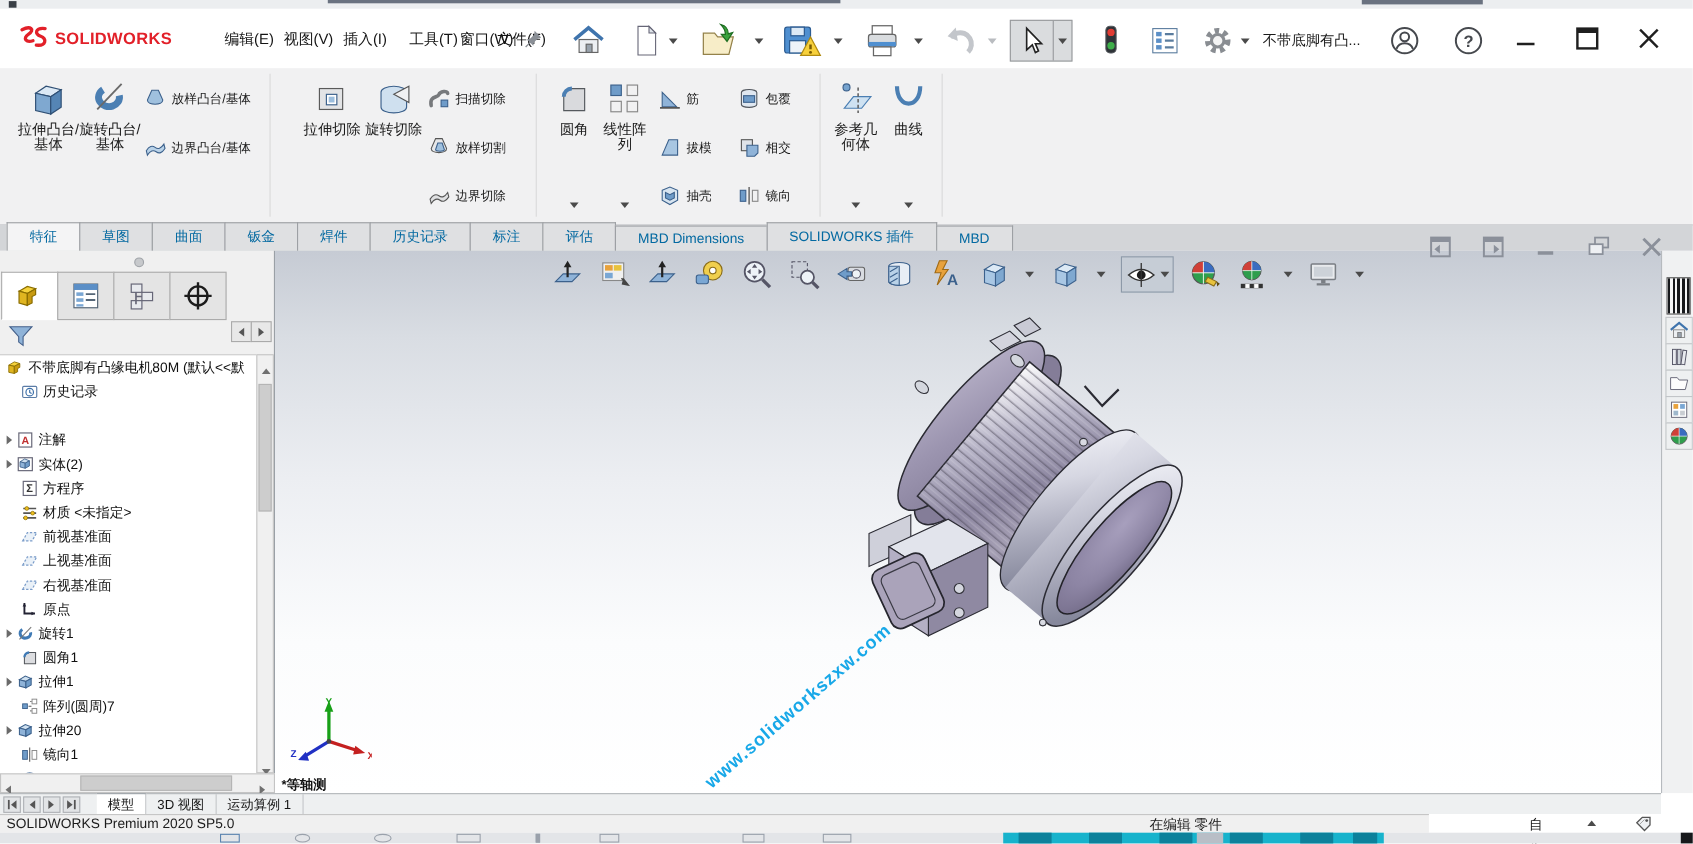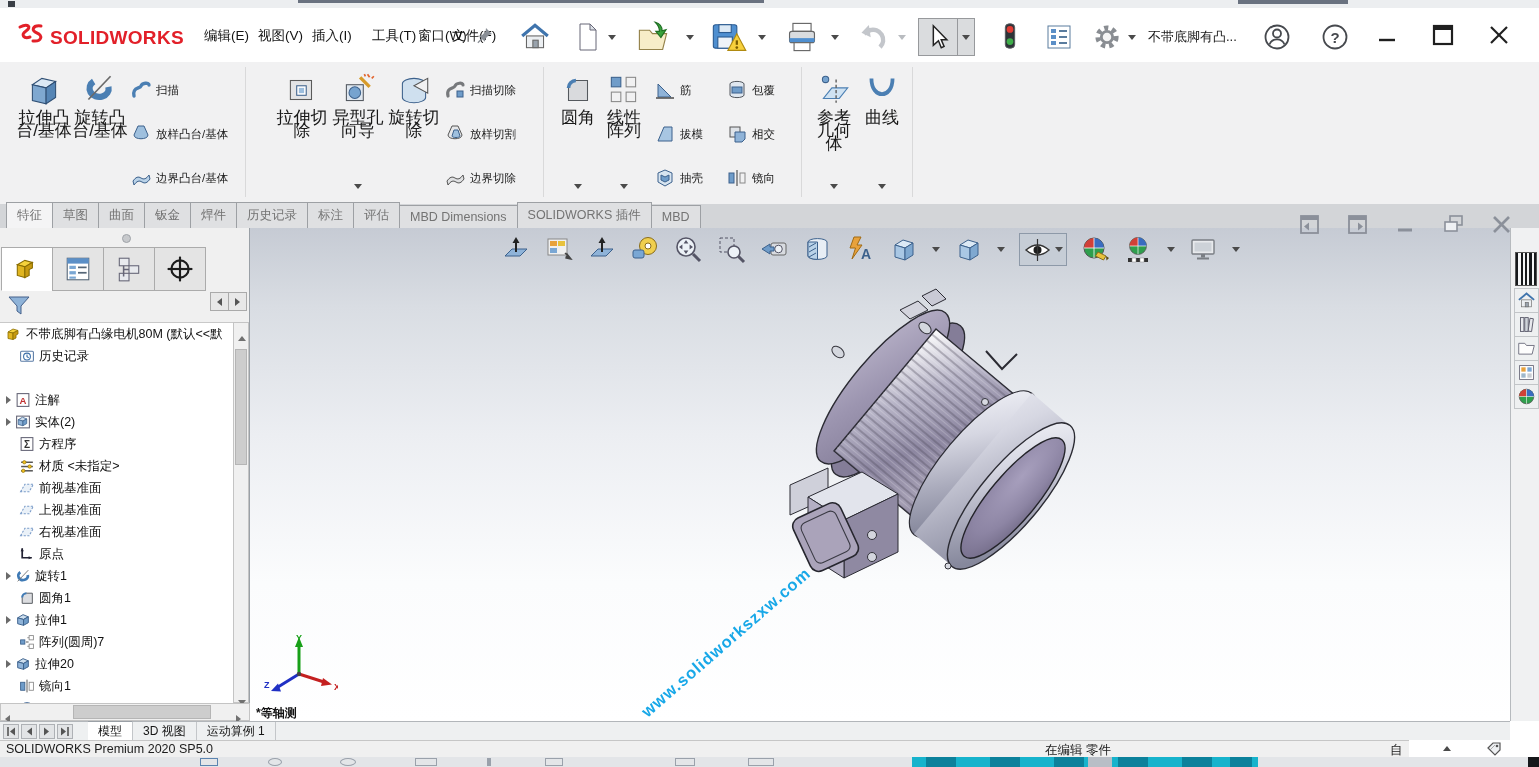--- a/index.html
+++ b/index.html
@@ -6,38 +6,38 @@
   #app{position:relative;width:1539px;height:767px;overflow:hidden;
        font-family:"Liberation Sans",sans-serif;background:#fff;-webkit-font-smoothing:antialiased}
   .ab{position:absolute}
   .dd{display:inline-block;width:0;height:0;border-left:4px solid transparent;border-right:4px solid transparent;border-top:5px solid #4a4a4a}
   .dd.dis{border-top-color:#b9bcc0}
   .ddu{display:inline-block;width:0;height:0;border-left:4px solid transparent;border-right:4px solid transparent;border-bottom:5px solid #4a4a4a}
   
   #topstrip{left:0;top:0;width:1539px;height:8px;background:#eceef0}
   #titlebar{left:0;top:8px;width:1539px;height:54px;background:#fff}
   .mn{position:absolute;top:19px;font-size:13.5px;color:#141414;cursor:default}
-  .logo-text{font-weight:bold;font-size:19px;color:#e22029;letter-spacing:.3px}
+  .logo-text{font-weight:bold;font-size:15px;color:#e22029;letter-spacing:.3px}
   .winbtn{position:absolute;top:14px;width:30px;height:26px;display:flex;align-items:center;justify-content:center}
   
   #ribbon{left:0;top:62px;width:1539px;height:142px;background:#f1f1f2;border-bottom:1px solid #bfc1c4;display:flex}
   .rg{position:relative;display:flex;align-items:flex-start;padding:6px 7px 0}
   .rsep{width:1px;height:130px;background:#d9d9da;margin-top:5px}
   .rbig{position:relative;width:56px;height:128px;display:flex;flex-direction:column;align-items:center;text-align:center}
   .rbig svg{width:38px;height:38px;margin:3px 0 2px;flex:none}
-  .rlbl{font-size:17px;line-height:13px;color:#1a1a1a;word-break:break-all}
+  .rlbl{font-size:13px;line-height:13px;color:#1a1a1a;word-break:break-all}
   .rcol{display:flex;flex-direction:column;margin-left:2px}
   .rsm{display:flex;align-items:center;height:44px;gap:4px}
   .rsm svg{width:22px;height:22px;flex:none}
   .rsm span{font-size:11.5px;color:#1a1a1a;white-space:nowrap}
   .gcaret{position:absolute;bottom:7px}
   .i3d{background:#c7c7c8;border:1px solid #8f9091;width:62px!important}
   
   #tabrow{left:0;top:204px;width:1539px;height:24px;background:#d3d5d8;display:flex;align-items:flex-end}
-  .rtab{font-size:12.5px;color:#737373;padding:4px 10px 4px;background:#dfe0e2;border:1px solid #9da0a4;border-bottom:none;margin-left:-1px;white-space:nowrap}
+  .rtab{font-size:12.5px;color:#0369a1;padding:4px 20px 4px;background:#dfe0e2;border:1px solid #9da0a4;border-bottom:none;margin-left:-1px;white-space:nowrap}
   .rtab.active{background:#f4f4f5}
   
   #leftpanel{left:0;top:228px;width:250px;height:493px;background:#f0f0f0;border-right:1px solid #9aa0a6;box-sizing:border-box}
   .fmtabs{position:absolute;left:2px;top:19px;display:flex}
   .fmtab{width:50px;height:42px;display:flex;align-items:center;justify-content:center;background:#e4e4e4;border:1px solid #ababab;margin-left:-1px}
   .fmtab.active{background:#fff;border-bottom-color:#fff}
   .fmtab svg{width:28px;height:28px}
   .treearea{position:absolute;left:0;top:94px;width:233px;height:381px;background:#fff;overflow:hidden;border-top:1px solid #c9c9c9}
   .trow{position:absolute;left:0;width:100%;height:22px;display:flex;align-items:center;font-size:12.5px;color:#101010;white-space:nowrap}
   .tri{width:0;height:0;border-top:4px solid transparent;border-bottom:4px solid transparent;border-left:5px solid #6a6a6a;margin-left:6px;flex:none}
@@ -57,21 +57,21 @@
   .tpicon{position:absolute;left:3px;width:23px;height:23px;background:#eef0f1;border:1px solid #c2c5c8;display:flex;align-items:center;justify-content:center}
   .tpicon svg{width:19px;height:19px}
   #docctl{left:1298px;top:213px;display:flex;gap:25px;align-items:center}
   #docctl svg{width:23px;height:23px}
   
   #doctabs{left:0;top:721px;width:1510px;height:19px;background:#eef0f1;border-top:1px solid #b2b6ba;display:flex;align-items:stretch;box-sizing:border-box}
   .dtab{font-size:12px;color:#161616;padding:0 10px;display:flex;align-items:center;border-right:1px solid #c3c6c9;white-space:nowrap}
   .dtab.active{background:#fff;border-top:1px solid #9aa0a6;margin-top:-1px}
   .navbtn{width:14px;height:13px;background:#e2e4e6;border:1px solid #aeb1b5;margin:2px 1px;display:flex;align-items:center;justify-content:center}
   
-  #statusbar{left:0;top:740px;width:1409px;height:17px;background:#f0f0f0;border-top:1px solid #c6c6c6;font-size:12.5px;color:#1c1c1c;box-sizing:border-box}
+  #statusbar{left:0;top:740px;width:1299px;height:17px;background:#f0f0f0;border-top:1px solid #c6c6c6;font-size:12.5px;color:#1c1c1c;box-sizing:border-box}
   #bottomstrip{left:0;top:757px;width:1539px;height:10px;background:#e3e5e8}
   .frag{position:absolute;top:1px;height:8px;border:1px solid #9aa1ab;box-sizing:border-box}
 </style>
 </head>
 <body>
 
 <div id="app">
 
   <svg width="0" height="0" style="position:absolute">
     <defs>
@@ -261,26 +261,20 @@
       <div class="rbig">
         <svg viewBox="0 0 36 36">
           <path d="M12 10 a9 8 0 1 0 14 5" fill="none" stroke="#4b7fb3" stroke-width="6"></path>
           <line x1="7" y1="27" x2="28" y2="5" stroke="#6a6a6a" stroke-width="1.6"></line>
         </svg>
         <span class="rlbl">旋转凸台/基体</span>
       </div>
       <div class="rcol" style="width:108px">
         <div class="rsm">
           <svg viewBox="0 0 22 22">
-              <path d="M4 17 C2 8 10 10 11 7 S19 3 19 6" fill="none" stroke="#4b7fb3" stroke-width="3.4" stroke-linecap="round"></path>
-            </svg>
-          <span>扫描</span>
-        </div>
-        <div class="rsm">
-          <svg viewBox="0 0 22 22">
               <path d="M8 3 h6 l4 9 c0 5 -14 5 -14 0 Z" fill="#9fc0de" stroke="#3c618c"></path>
             </svg>
           <span>放样凸台/基体</span>
         </div>
         <div class="rsm">
           <svg viewBox="0 0 22 22">
               <path d="M3 14 q4 -6 8 -3 t8 -3 l1 4 q-4 6 -8 3 t-8 3 z" fill="#b9d2e8" stroke="#3c618c"></path>
             </svg>
           <span>边界凸台/基体</span>
         </div>
@@ -289,34 +283,20 @@
     <div class="rsep"></div>
 
     <div class="rg" style="padding-left:28px">
       <div class="rbig">
         <svg viewBox="0 0 36 36">
           <rect x="7" y="9" width="20" height="18" fill="#e3e4e6" stroke="#5a5a5a"></rect>
           <rect x="13" y="14" width="9" height="9" fill="#fff" stroke="#3c618c"></rect>
           <rect x="15" y="16" width="5" height="5" fill="#9cbede"></rect>
         </svg>
         <span class="rlbl">拉伸切除</span>
-      </div>
-      <div class="rbig">
-        <svg viewBox="0 0 36 36">
-          <rect x="7" y="13" width="16" height="15" fill="#dfe7f0" stroke="#52575e"></rect>
-          <circle cx="15" cy="20.5" r="5.5" fill="#76a3cf" stroke="#3c618c"></circle>
-          <line x1="20" y1="6" x2="29" y2="15" stroke="#d79b2a" stroke-width="3.2"></line>
-          <g stroke="#e2642e" stroke-width="1.6">
-              <line x1="27" y1="3" x2="29" y2="6"></line>
-              <line x1="31" y1="7" x2="33" y2="5"></line>
-              <line x1="24" y1="3" x2="25" y2="5"></line>
-            </g>
-        </svg>
-        <span class="rlbl">异型孔向导</span>
-        <span class="gcaret dd"></span>
       </div>
       <div class="rbig">
         <svg viewBox="0 0 36 36">
           <path d="M7 12 a11 5 0 0 1 22 0 v13 a11 5 0 0 1 -22 0 z" fill="#cfe0ef" stroke="#3c618c"></path>
           <path d="M18 14 L31 7 L31 21 Z" fill="#f1f1f2" stroke="#555"></path>
         </svg>
         <span class="rlbl">旋转切除</span>
       </div>
       <div class="rcol" style="width:92px">
         <div class="rsm">

